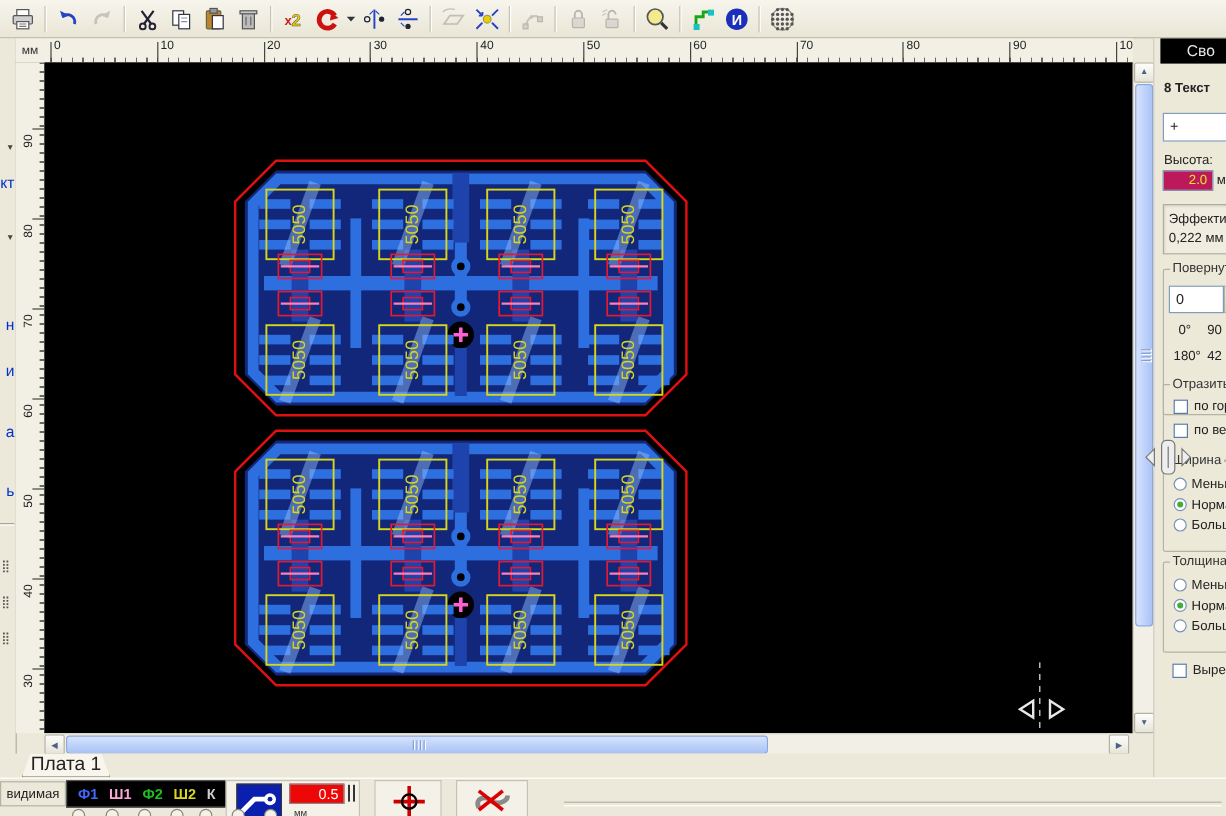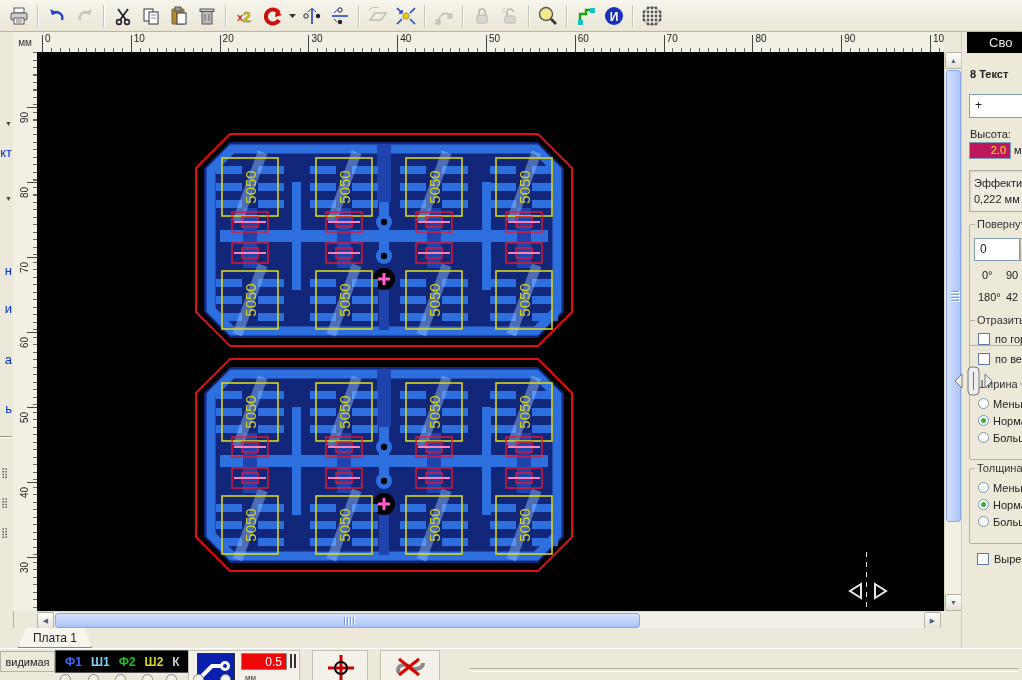--- a/index.html
+++ b/index.html
@@ -51,21 +51,21 @@
   .thumbh{background:linear-gradient(#d6e2fc,#aac4f6);}
   .grip{position:absolute;display:flex;gap:1px;}
   .grip i{width:1px;height:8px;background:#7f9ddd;border-right:1px solid #fff;}
   .griph i{width:8px;height:1px;background:#7f9ddd;border-bottom:1px solid #fff;display:block;}
 
   
   #tabrow{left:0;top:628px;width:961px;height:20px;background:#ece9da;}
   #board-tab{position:absolute;left:18px;top:0;width:72px;height:19px;background:#f7f5ec;
      border:1px solid #8a8774;border-top:none;transform:skewX(0);
      clip-path:polygon(10% 0,90% 0,100% 100%,0 100%);
-     display:flex;align-items:center;justify-content:center;font-size:12px;}
+     display:flex;align-items:center;justify-content:center;font-size:16px;}
 
   
   #splitter{left:961px;top:32px;width:6px;height:616px;background:#ece9da;border-left:1px solid #cfccbd;}
   #rightpanel{left:967px;top:32px;width:55px;height:616px;background:#ece9d8;overflow:visible;}
   #rp-title{position:absolute;left:0;top:0;width:60px;height:21px;background:#000;color:#e6e6e6;
             font-size:13px;display:flex;align-items:center;padding-left:22px;box-sizing:border-box;}
   .rp-lab{position:absolute;left:3px;font-size:11px;color:#222;white-space:nowrap;}
   .rp-input{position:absolute;left:2px;width:58px;background:#fff;border:1px solid #7f9db9;box-sizing:border-box;
             font-size:12px;padding:3px 0 0 5px;white-space:nowrap;}
   #height-box{position:absolute;left:2px;top:110px;width:42px;height:17px;background:#be185d;border:1px solid #7f9db9;
@@ -681,21 +681,21 @@
   <path d="M10 10 L3 17 L10 24 Z" fill="#eee" stroke="#777"></path>
   <rect x="16" y="3" width="11" height="28" rx="4" fill="#eee" stroke="#777"></rect>
   <line x1="21.5" y1="8" x2="21.5" y2="26" stroke="#777"></line>
   <path d="M33 10 L40 17 L33 24 Z" fill="#eee" stroke="#777"></path>
 </svg>
 
 <div class="abs" id="statusbar">
   <div id="visible-lab">видимая</div>
   <div id="layerbar">
       <span style="color: rgb(65, 105, 255);">Ф1</span>
-      <span style="color: #7dd3fc;">Ш1</span>
+      <span style="color: #f9a8d4;">Ш1</span>
       <span style="color: rgb(32, 192, 32);">Ф2</span>
       <span style="color: rgb(216, 216, 32);">Ш2</span>
       <span style="color: rgb(207, 207, 207);">К</span>
     </div>
   <div id="sb-help">?</div>
 
   <div class="sb-group" style="left:188px;width:112px">
     <div id="track-icon">
       <svg width="34" height="26">
           <path d="M4 22 L14 12 L26 12" stroke="#fff" stroke-width="4" fill="none"></path>

